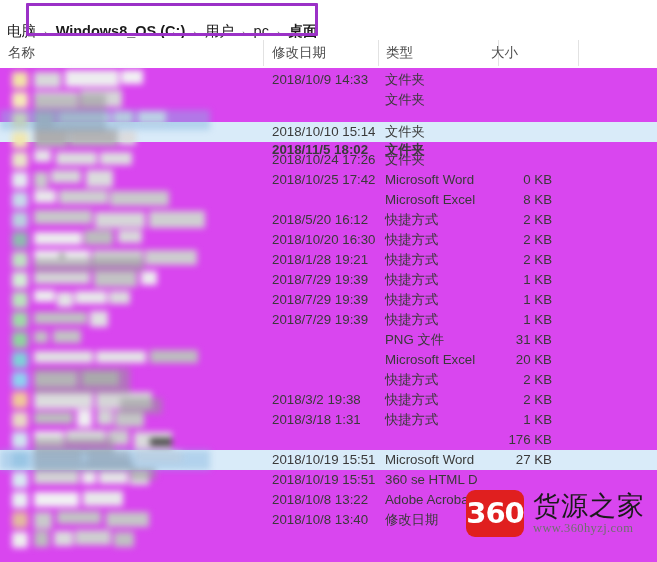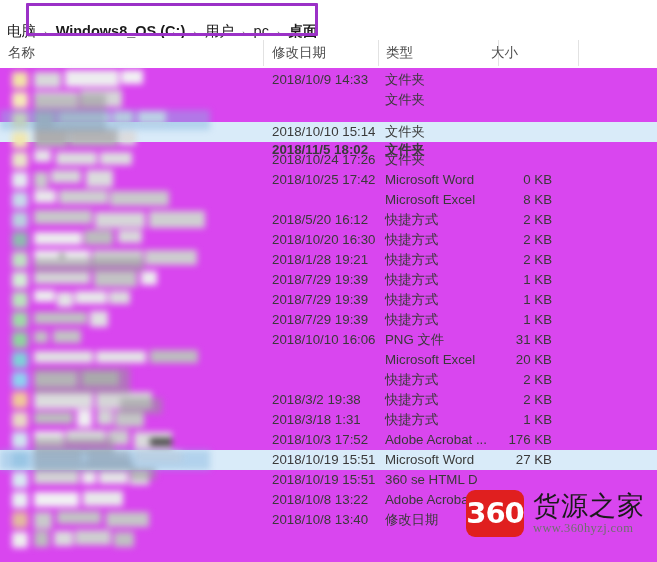--- a/index.html
+++ b/index.html
@@ -263,21 +263,20 @@
       <div class="cell c-date">2018/7/29 19:39</div>
       <div class="cell c-type">快捷方式</div>
       <div class="cell c-size">1 KB</div>
     </div>
     <div class="row" style="top: 242px;">
       <div class="cell c-date">2018/7/29 19:39</div>
       <div class="cell c-type">快捷方式</div>
       <div class="cell c-size">1 KB</div>
     </div>
     <div class="row" style="top: 262px;">
-      <div class="cell c-date">2018/10/10 16:06</div>
       <div class="cell c-type">PNG 文件</div>
       <div class="cell c-size">31 KB</div>
     </div>
     <div class="row" style="top: 282px;">
       <div class="cell c-type">Microsoft Excel</div>
       <div class="cell c-size">20 KB</div>
     </div>
     <div class="row" style="top: 302px;">
       <div class="cell c-type">快捷方式</div>
       <div class="cell c-size">2 KB</div>
@@ -286,22 +285,20 @@
       <div class="cell c-date">2018/3/2 19:38</div>
       <div class="cell c-type">快捷方式</div>
       <div class="cell c-size">2 KB</div>
     </div>
     <div class="row" style="top: 342px;">
       <div class="cell c-date">2018/3/18 1:31</div>
       <div class="cell c-type">快捷方式</div>
       <div class="cell c-size">1 KB</div>
     </div>
     <div class="row" style="top: 362px;">
-      <div class="cell c-date">2018/10/3 17:52</div>
-      <div class="cell c-type">Adobe Acrobat ...</div>
       <div class="cell c-size">176 KB</div>
     </div>
     <div class="row sel" style="top: 382px;">
       <div class="cell c-date">2018/10/19 15:51</div>
       <div class="cell c-type">Microsoft Word</div>
       <div class="cell c-size">27 KB</div>
     </div>
     <div class="row" style="top: 402px;">
       <div class="cell c-date">2018/10/19 15:51</div>
       <div class="cell c-type">360 se HTML D</div>

